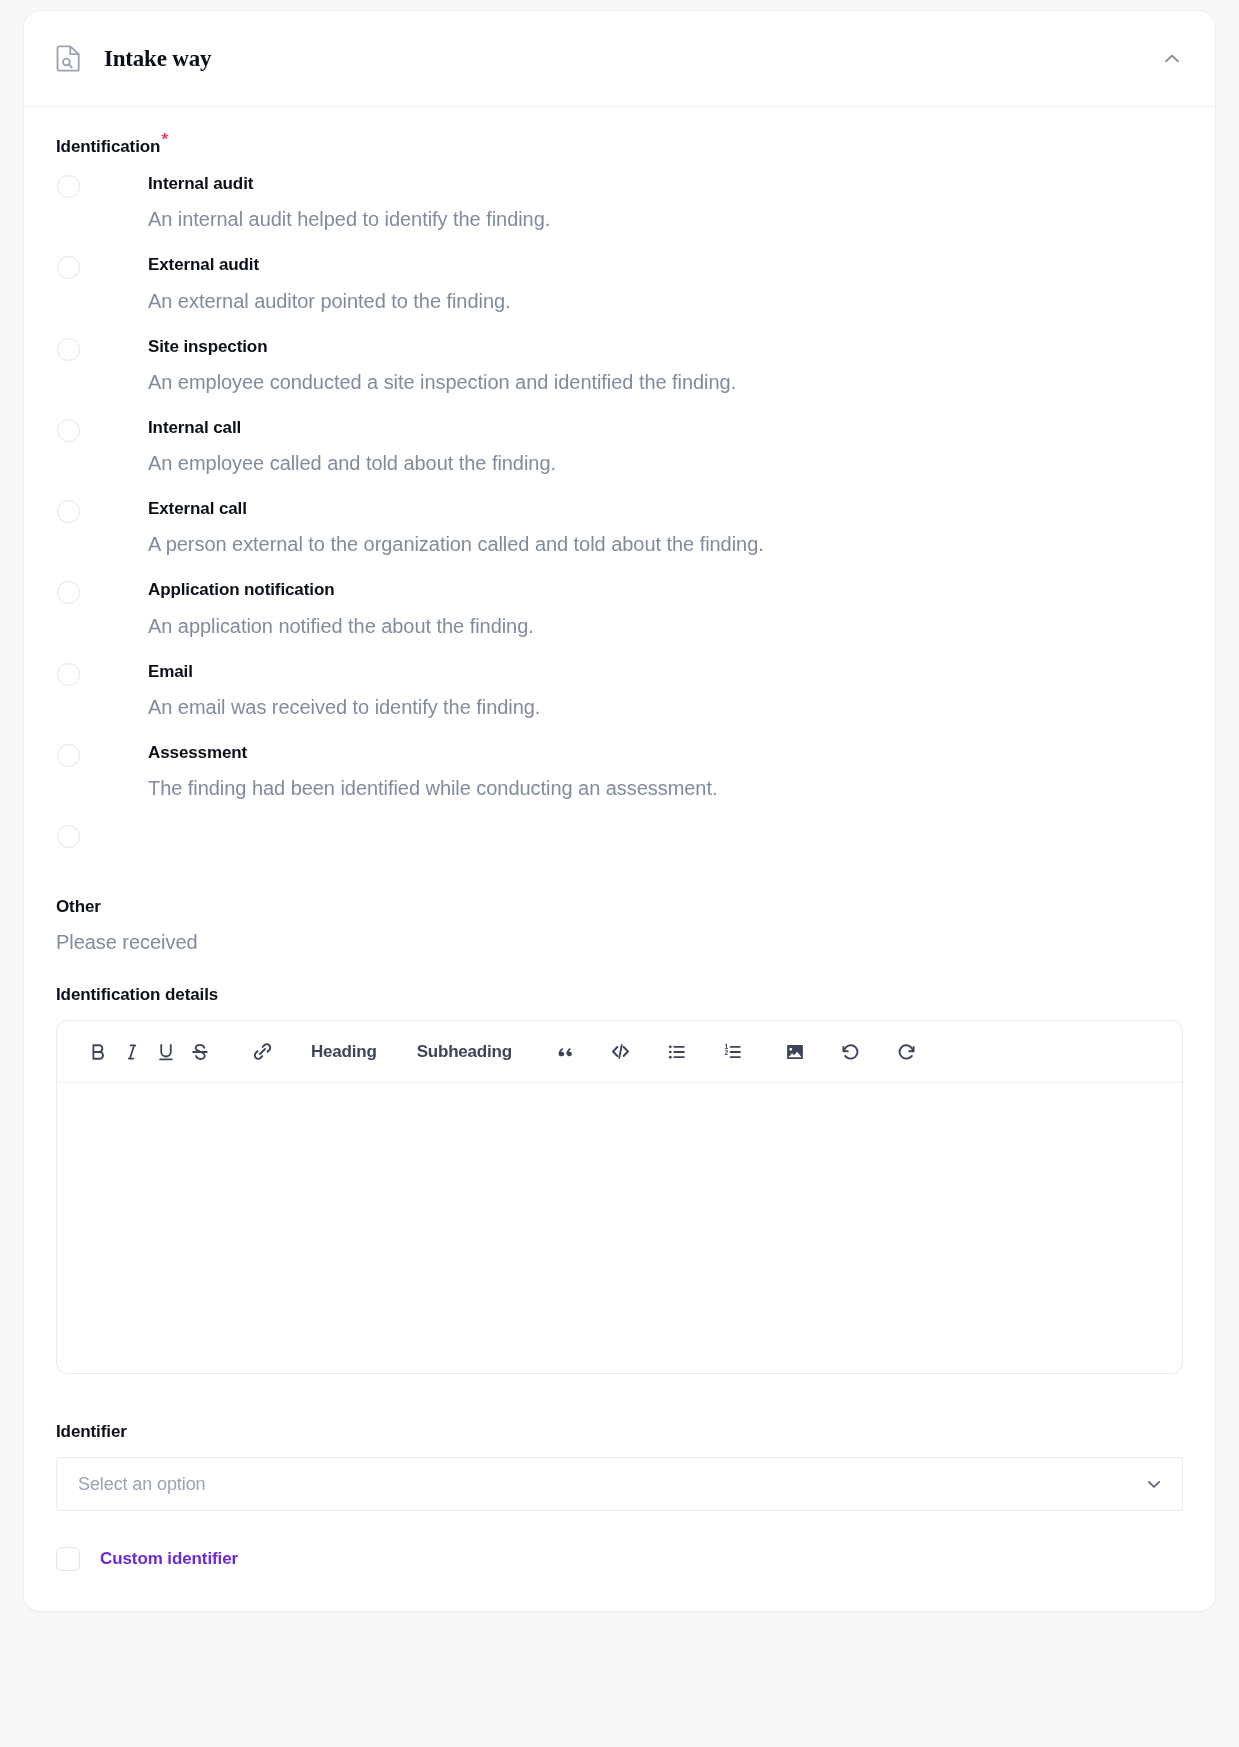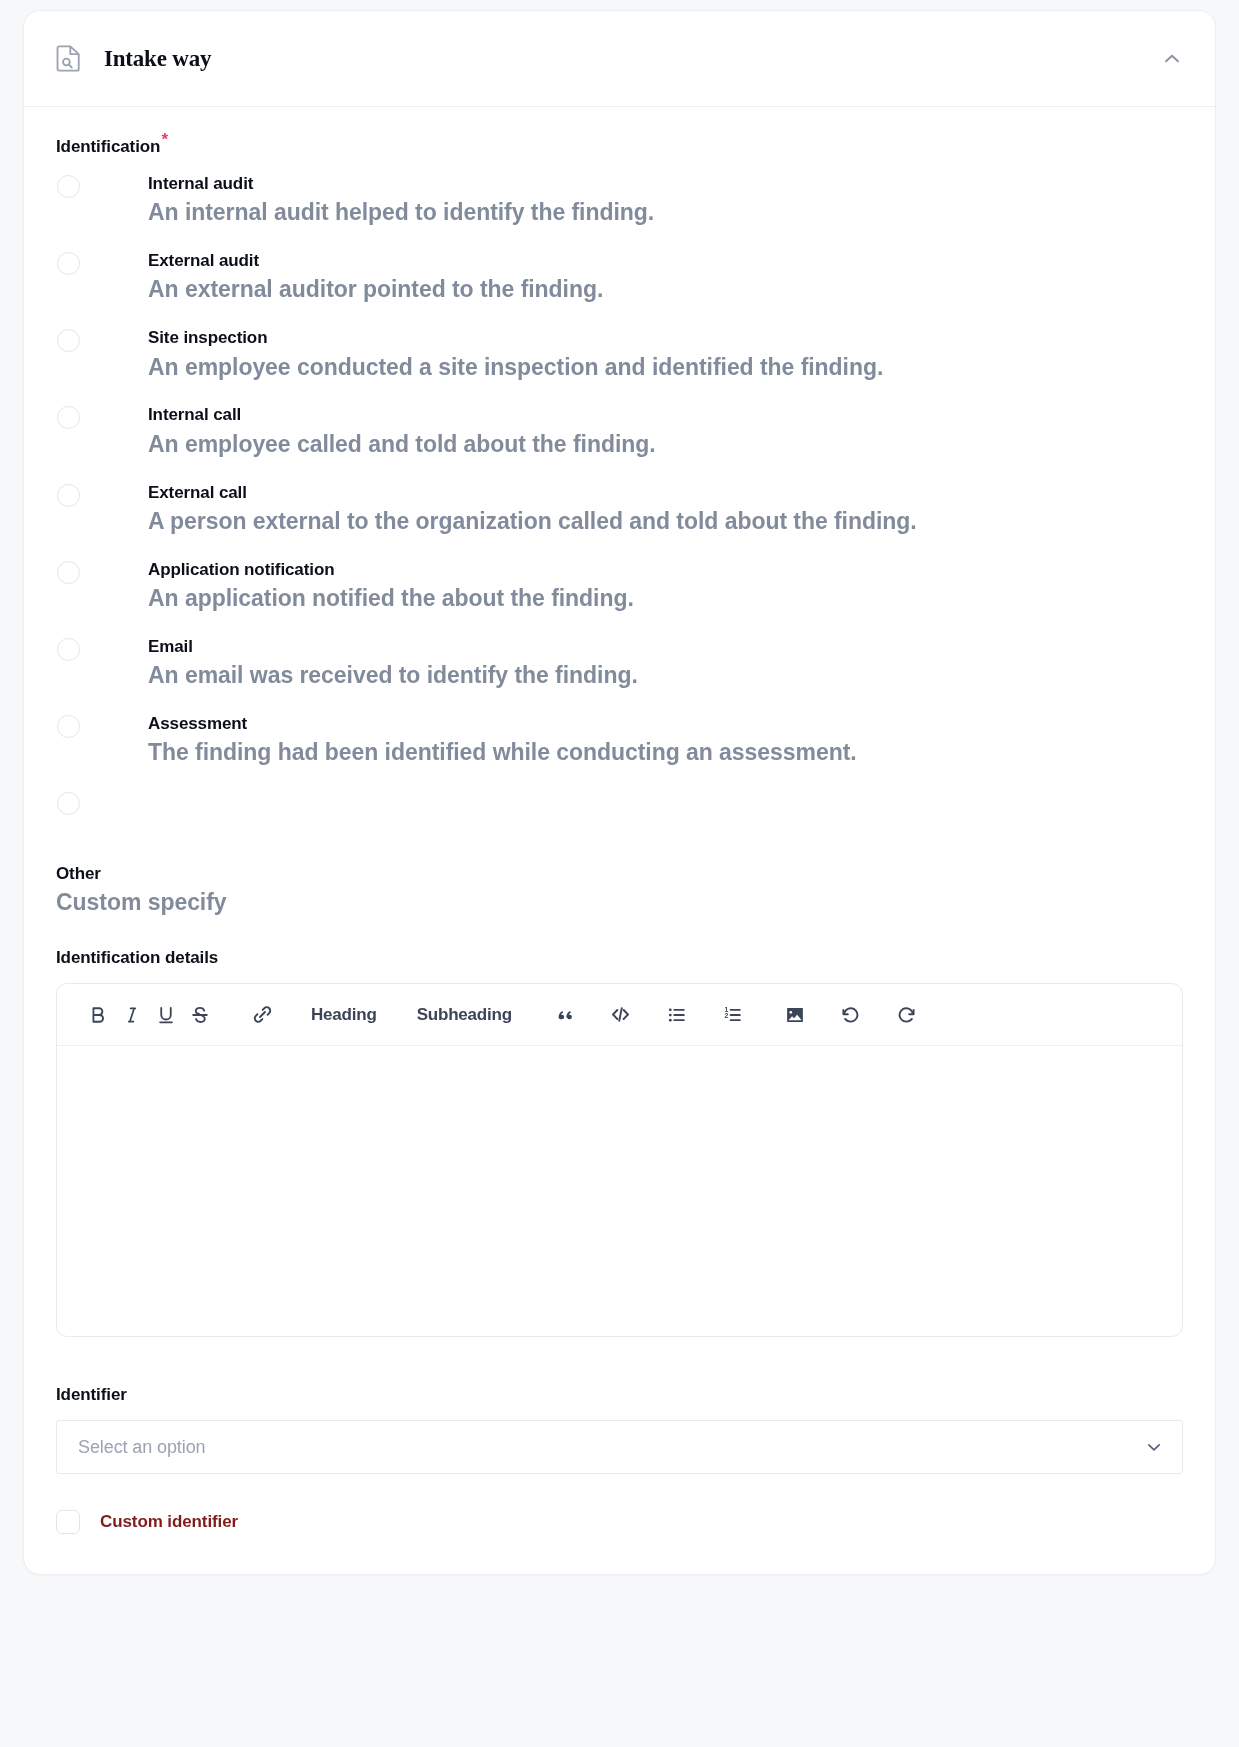--- a/index.html
+++ b/index.html
@@ -111,25 +111,25 @@
   .radio-label {
     display: block;
     font-size: 17px;
     font-weight: 700;
     color: #0b0f19;
     line-height: 1.25;
     letter-spacing: -0.1px;
   }
   .radio-desc {
     display: block;
-    font-size: 23px;
-    font-weight: 700;
+    font-size: 20px;
+    font-weight: 400;
     color: #818b9c;
     line-height: 1.3;
-    margin-top: 4px;
+    margin-top: 12px;
     letter-spacing: -0.05px;
   }
 
   
   .editor-label { margin-top: 30px; margin-bottom: 15px; }
   .editor {
     border: 1px solid #e7eaee;
     border-radius: 11px;
     overflow: hidden;
     background: #fff;
@@ -217,21 +217,21 @@
     height: 24px;
     border-radius: 6px;
     border: 1.6px solid #e2e5ea;
     background: #ffffff;
     flex: 0 0 auto;
     margin-right: 20px;
   }
   .check-label {
     font-size: 17px;
     font-weight: 700;
-    color: #7f1d1d;
+    color: #6d28d9;
     letter-spacing: -0.1px;
   }
 </style>
 </head>
 <body>
 
 <div class="page">
   <div class="card">
 
     <div class="card-header">
@@ -320,21 +320,21 @@
           <span class="radio-texts">
             <span class="radio-label">Assessment</span>
             <span class="radio-desc">The finding had been identified while conducting an assessment.</span>
           </span>
         </div>
 
         <div class="radio-row">
           <span class="radio-dot"></span>
           <span class="radio-texts">
             <span class="radio-label">Other</span>
-            <span class="radio-desc">Custom specify</span>
+            <span class="radio-desc">Please received</span>
           </span>
         </div>
 
       </div>
 
       <span class="field-label editor-label">Identification details</span>
 
       <div class="editor">
         <div class="editor-toolbar">
 

